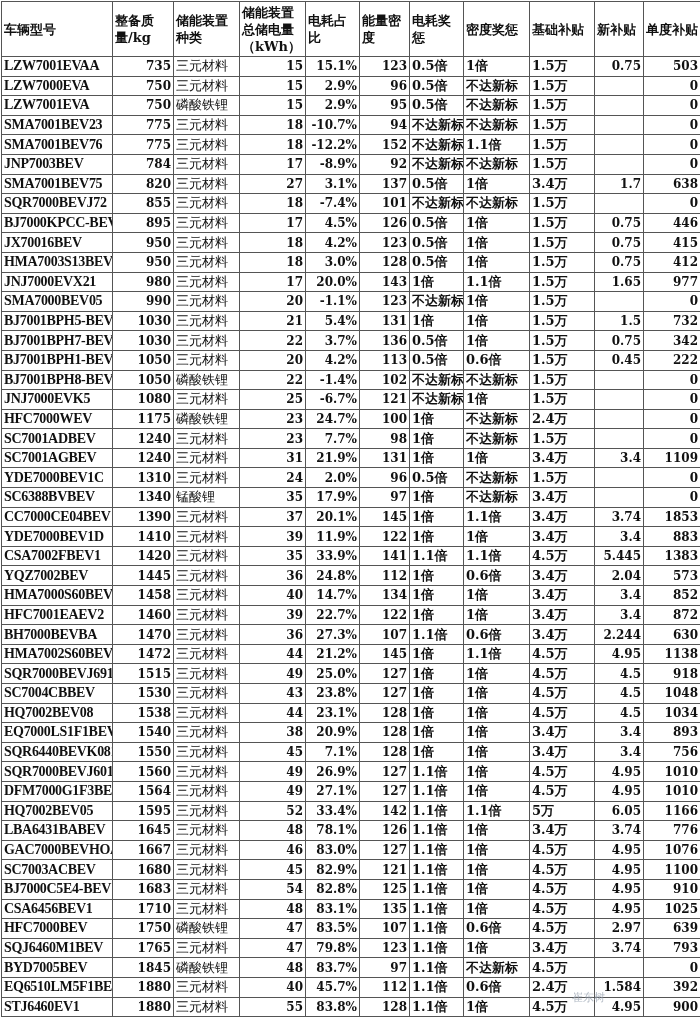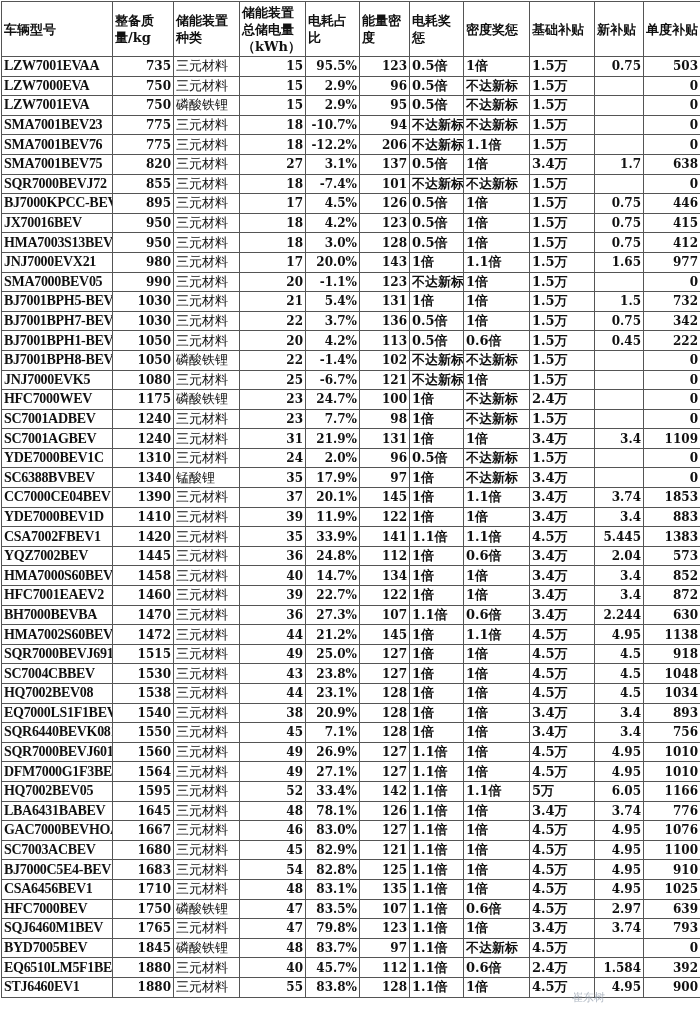--- a/index.html
+++ b/index.html
@@ -74,21 +74,21 @@
       <th>新补贴</th>
       <th>单度补贴</th>
     </tr>
   </thead>
   <tbody id="tbody">
       <tr>
         <td class="model">LZW7001EVAA</td>
         <td class="num">735</td>
         <td class="txt">三元材料</td>
         <td class="num">15</td>
-        <td class="num">95.5%</td>
+        <td class="num">15.1%</td>
         <td class="num">123</td>
         <td class="txt bold">0.5倍</td>
         <td class="txt bold">1倍</td>
         <td class="txt bold">1.5万</td>
         <td class="num">0.75</td>
         <td class="num">503</td>
       </tr>
       <tr>
         <td class="model">LZW7000EVA</td>
         <td class="num">750</td>
@@ -127,23 +127,36 @@
         <td class="txt bold">1.5万</td>
         <td class="num"></td>
         <td class="num">0</td>
       </tr>
       <tr>
         <td class="model">SMA7001BEV76</td>
         <td class="num">775</td>
         <td class="txt">三元材料</td>
         <td class="num">18</td>
         <td class="num">-12.2%</td>
-        <td class="num">206</td>
-        <td class="txt bold">不达新标</td>
-        <td class="txt bold">1.1倍</td>
+        <td class="num">152</td>
+        <td class="txt bold">不达新标</td>
+        <td class="txt bold">1.1倍</td>
+        <td class="txt bold">1.5万</td>
+        <td class="num"></td>
+        <td class="num">0</td>
+      </tr>
+      <tr>
+        <td class="model">JNP7003BEV</td>
+        <td class="num">784</td>
+        <td class="txt">三元材料</td>
+        <td class="num">17</td>
+        <td class="num">-8.9%</td>
+        <td class="num">92</td>
+        <td class="txt bold">不达新标</td>
+        <td class="txt bold">不达新标</td>
         <td class="txt bold">1.5万</td>
         <td class="num"></td>
         <td class="num">0</td>
       </tr>
       <tr>
         <td class="model">SMA7001BEV75</td>
         <td class="num">820</td>
         <td class="txt">三元材料</td>
         <td class="num">27</td>
         <td class="num">3.1%</td>

